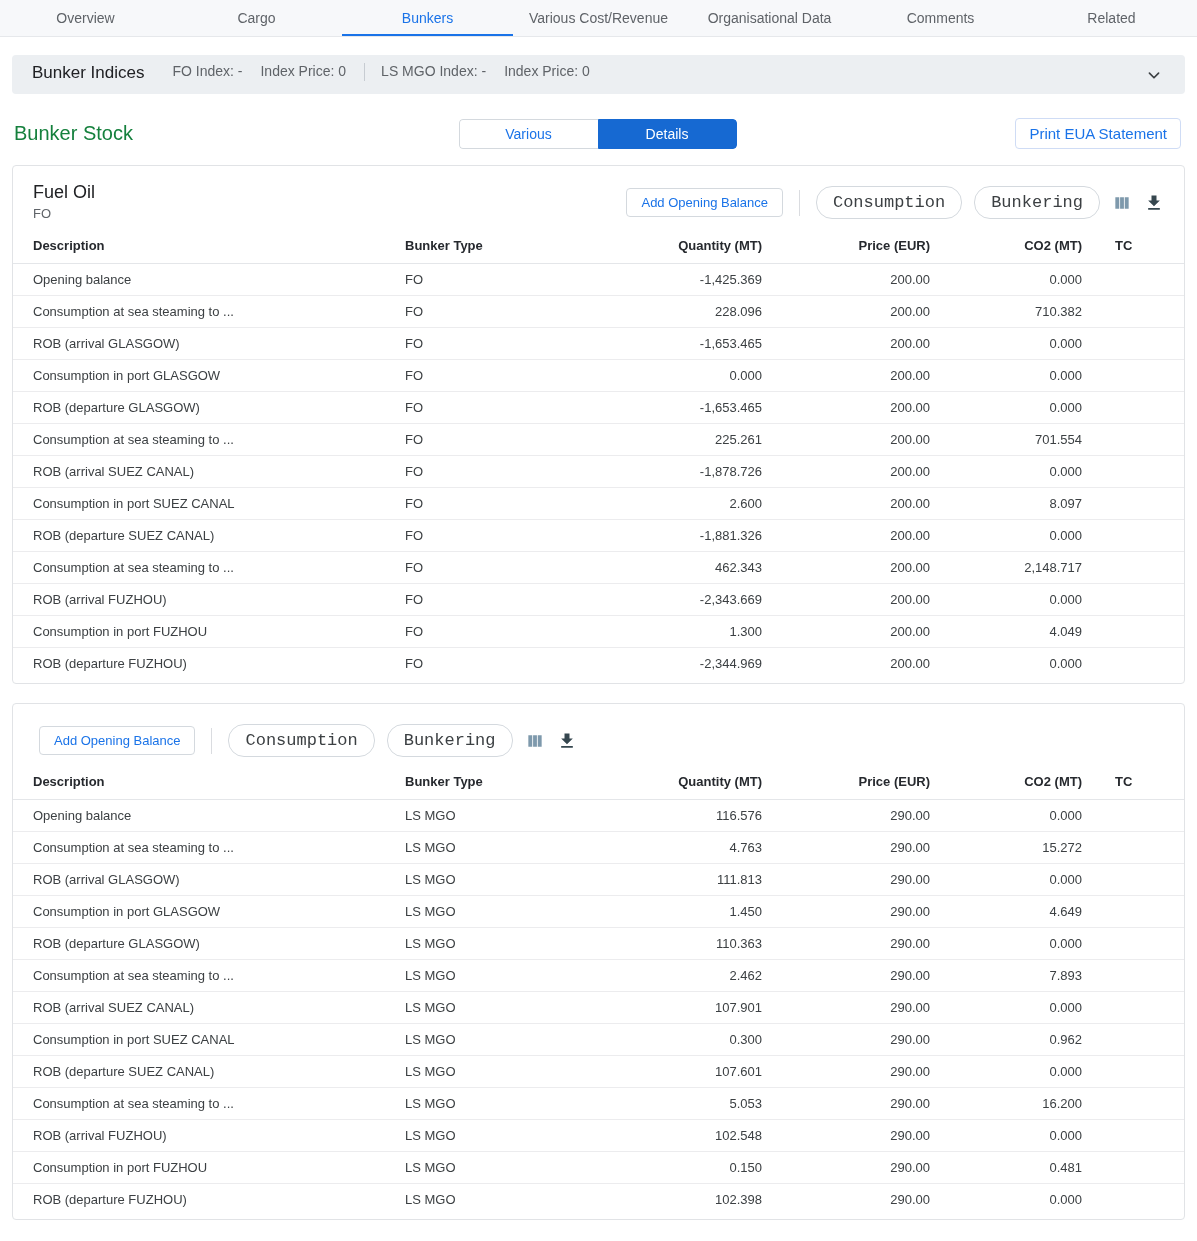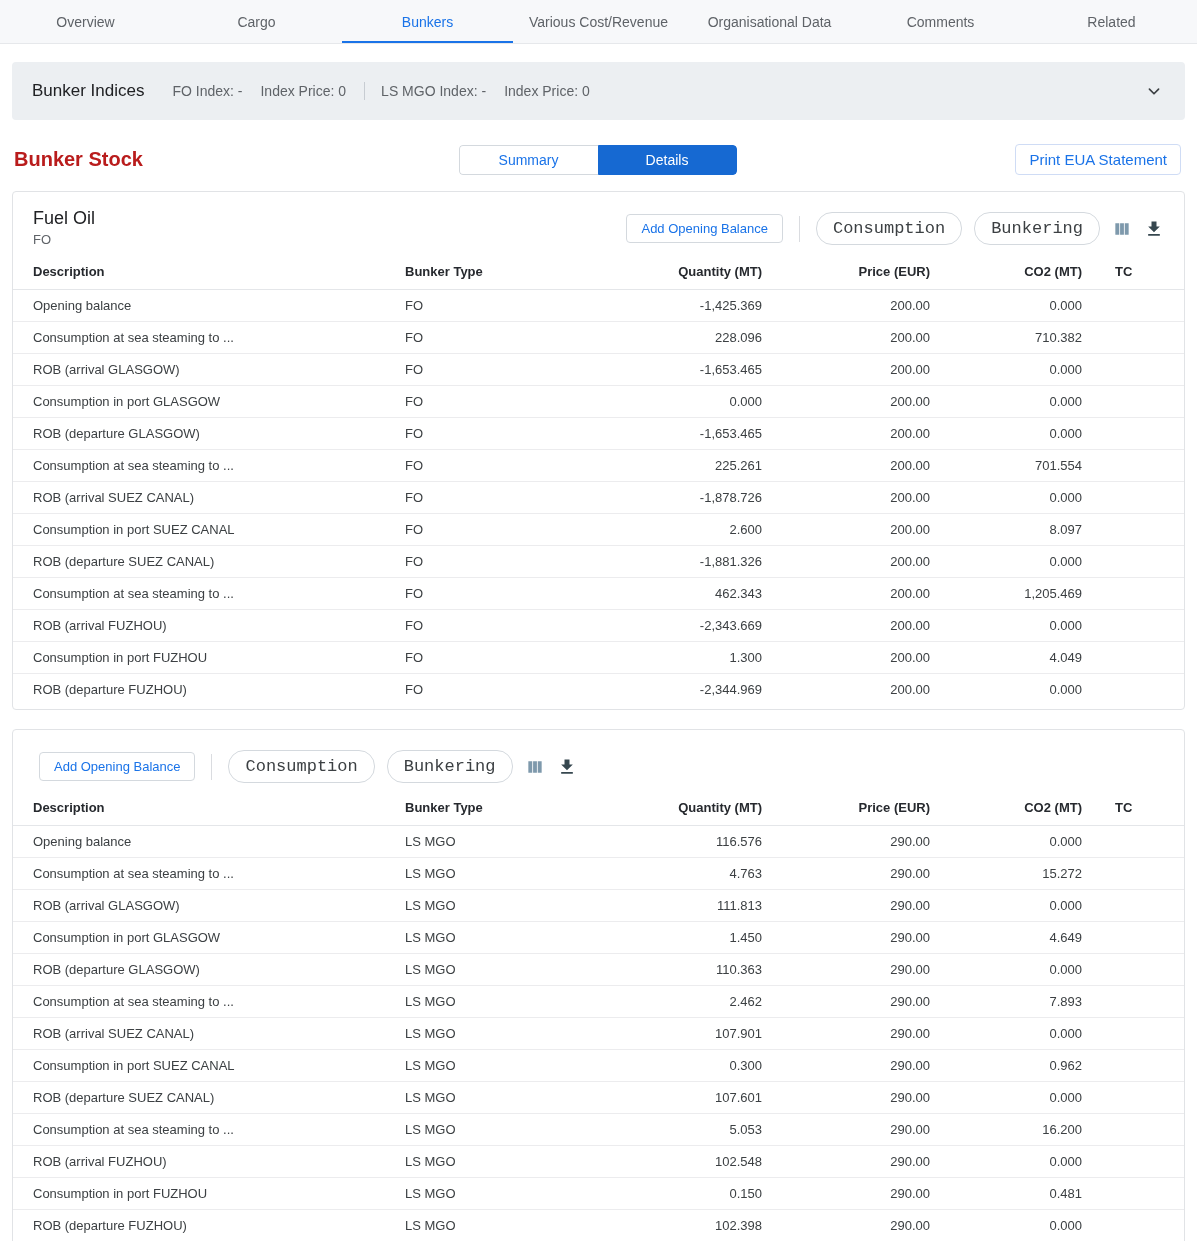--- a/index.html
+++ b/index.html
@@ -1,38 +1,38 @@
 <!DOCTYPE html>
 <html><head>
 <meta charset="utf-8">
 <style>
   * { margin:0; padding:0; box-sizing:border-box; }
   html,body { width:1197px; background:#ffffff; font-family:"Liberation Sans", sans-serif; color:#3c4043; }
   body { min-height:1241px; }
 
   
-  .tabbar { display:flex; height:44px; background:#f7f8fa; border-bottom:1px solid #e6e8eb; }
+  .tabbar { display:flex; height:37px; background:#f7f8fa; border-bottom:1px solid #e6e8eb; }
   .tab { flex:1; display:flex; align-items:center; justify-content:center;
          font-size:14px; color:#5f6368; cursor:pointer; position:relative; }
   .tab.active { color:#1a73e8; }
   .tab.active::after { content:""; position:absolute; left:0; right:0; bottom:0; height:2px; background:#1a73e8; }
 
   
-  .indices { margin:18px 12px 0 12px; height:58px; background:#eceff2; border-radius:4px;
-             display:flex; align-items:center; padding:8px 20px; }
+  .indices { margin:18px 12px 0 12px; height:39px; background:#eceff2; border-radius:4px;
+             display:flex; padding:8px 20px; }
   .indices-title { font-size:17px; color:#202124; margin-right:28px; }
   .indices-label { font-size:14px; color:#5f6368; margin-right:18px; white-space:nowrap; }
   .indices-sep { width:1px; height:18px; background:#c7ccd2; margin:0 16px 0 0; }
   .indices-spacer { flex:1; }
   .icon-btn { display:inline-flex; align-items:center; justify-content:center; cursor:pointer; background:none; border:none; }
 
   
   .stock-row { display:flex; align-items:center; margin:24px 16px 0 14px; }
   .stock-left { flex:1; }
-  .stock-title { font-size:20px; color:#b91c1c; font-weight:700; }
+  .stock-title { font-size:20px; color:#15803d; font-weight:400; }
   .seg { display:flex; border-radius:4px; overflow:hidden; }
   .seg-btn { width:139px; height:30px; font-size:14px; cursor:pointer; font-family:inherit; }
   .seg-btn.summary { background:#ffffff; color:#1a73e8; border:1px solid #d4d9de; border-right:none; border-radius:4px 0 0 4px; }
   .seg-btn.details { background:#1669d2; color:#ffffff; border:1px solid #1669d2; border-radius:0 4px 4px 0; }
   .stock-right { flex:1; display:flex; justify-content:flex-end; }
   .btn-print { background:#ffffff; border:1px solid #cfdcf5; color:#1a73e8; font-size:15px;
                padding:6px 13px; border-radius:4px; cursor:pointer; font-family:inherit; }
 
   
   .card { margin:16px 12px 0 12px; border:1px solid #e1e3e6; border-radius:4px; background:#fff; overflow:hidden; }
@@ -86,21 +86,21 @@
         <path d="M7 10l5 5 5-5" fill="none" stroke="#3c4043" stroke-width="1.8" stroke-linecap="round" stroke-linejoin="round"></path>
       </svg>
   </span>
 </div>
 
 <div class="stock-row">
   <div class="stock-left">
     <span class="stock-title">Bunker Stock</span>
   </div>
   <div class="seg">
-    <button class="seg-btn summary">Summary</button>
+    <button class="seg-btn summary">Various</button>
     <button class="seg-btn details">Details</button>
   </div>
   <div class="stock-right">
     <button class="btn-print">Print EUA Statement</button>
   </div>
 </div>
 
 <section class="card">
   <div class="card-header">
     <div>
@@ -214,21 +214,21 @@
           <td class="col-quantity">-1,881.326</td>
           <td class="col-price">200.00</td>
           <td class="col-co2">0.000</td>
           <td class="col-tc"></td>
         </tr>
         <tr>
           <td class="col-description">Consumption at sea steaming to ...</td>
           <td class="col-bunker_type">FO</td>
           <td class="col-quantity">462.343</td>
           <td class="col-price">200.00</td>
-          <td class="col-co2">1,205.469</td>
+          <td class="col-co2">2,148.717</td>
           <td class="col-tc"></td>
         </tr>
         <tr>
           <td class="col-description">ROB (arrival FUZHOU)</td>
           <td class="col-bunker_type">FO</td>
           <td class="col-quantity">-2,343.669</td>
           <td class="col-price">200.00</td>
           <td class="col-co2">0.000</td>
           <td class="col-tc"></td>
         </tr>

